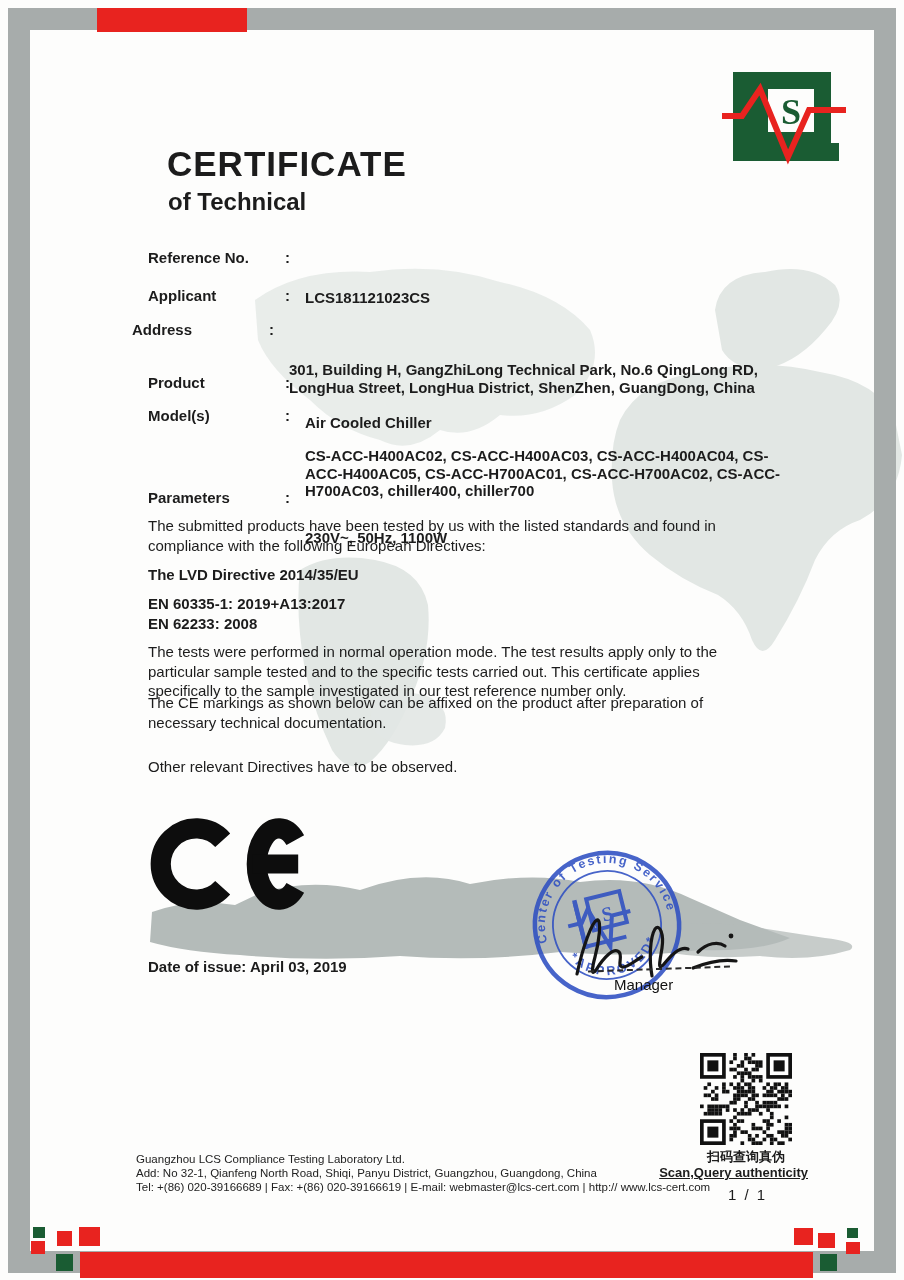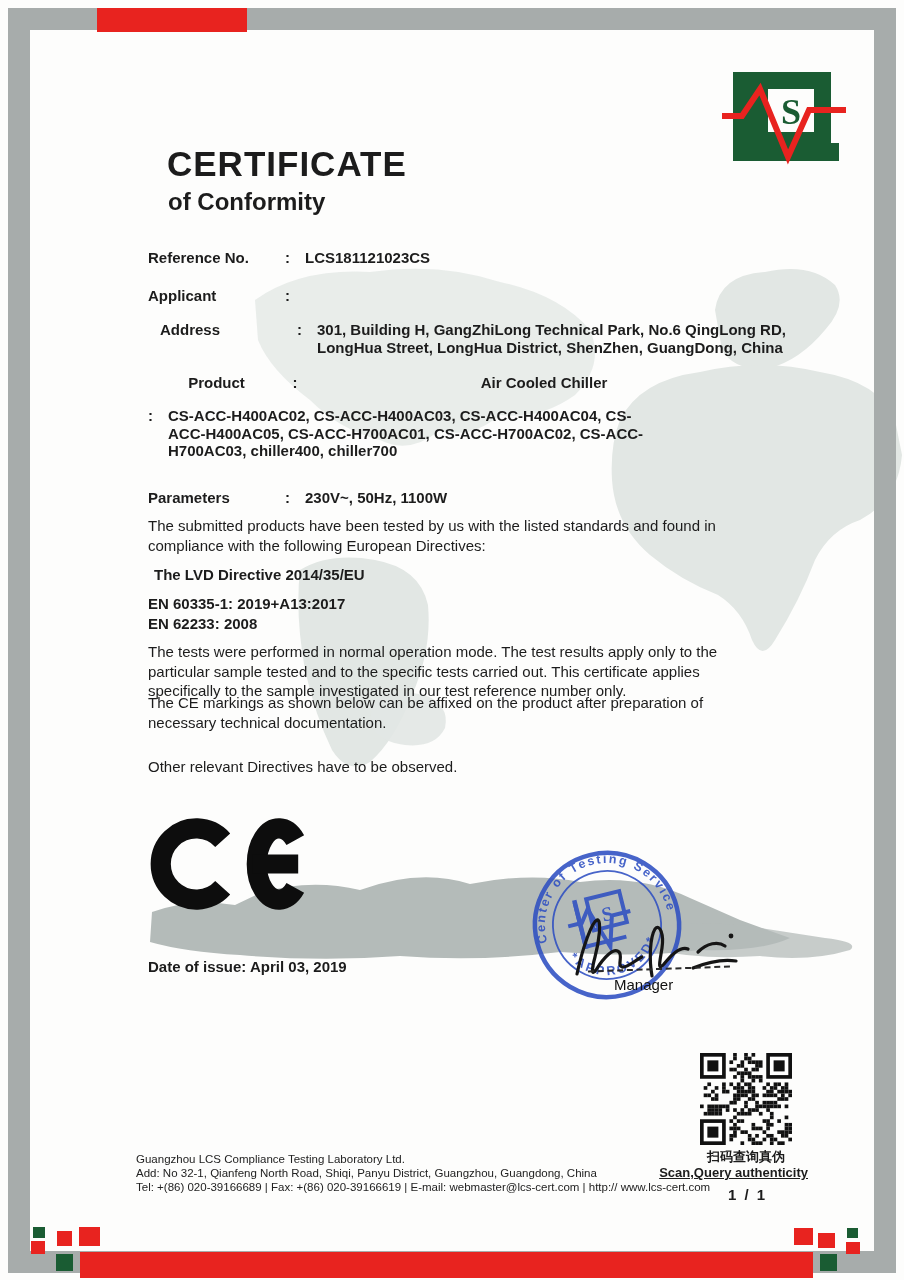--- a/index.html
+++ b/index.html
@@ -13,27 +13,27 @@
   .frame{background:#a7acab;}
   .bar-red{background:#e8231f;}
   .sq-red{background:#e8231f;}
   .sq-green{background:#1a5c33;}
   
   .title{font-size:35px;font-weight:bold;letter-spacing:1px;}
   .subtitle{font-size:24px;font-weight:bold;}
   .field-row{display:flex;font-size:15px;font-weight:bold;line-height:17.5px;}
   .f-label{width:137px;flex:none;}
   .f-colon{width:20px;flex:none;}
-  .f-value{width:478px;}
+  .f-value{width:478px;margin-top:40px;}
   .para{font-size:15px;line-height:19.5px;}
   .bold{font-weight:bold;}
   .footer-line{font-size:11.5px;line-height:13.5px;color:#222;}
   .qr-caption-zh{font-size:13px;font-weight:bold;}
   .qr-caption-en{font-size:13px;font-weight:bold;}
-  .page-num{font-size:15px;font-weight:bold;letter-spacing:2px;}
+  .page-num{font-size:15px;font-weight:normal;letter-spacing:2px;}
   .manager{font-size:15px;color:#111;}
   .dash-line{border-top:2px dashed #2a2a2a;width:142px;transform:rotate(-2deg);}
   svg{display:block;}
 </style>
 </head>
 <body>
 
 <svg class="abs" style="left:0;top:0;" width="904" height="1280" viewBox="0 0 904 1280">
   <g fill="#e2e7e4">
 
@@ -79,53 +79,54 @@
 
   <rect x="35" y="14" width="18" height="89" fill="#1a5c33"></rect>
   <rect x="35" y="85" width="106" height="18" fill="#1a5c33"></rect>
 
   <text x="93" y="66" text-anchor="middle" font-family="'Liberation Serif',serif" font-weight="bold" font-size="36" fill="#1a5c33" id="logo-letter">S</text>
 
   <polyline points="24,58 44,58 62,31 90,99 111,52 148,52" fill="none" stroke="#e8231f" stroke-width="6" stroke-linejoin="miter" stroke-linecap="butt"></polyline>
 </svg>
 
 <div class="abs title" style="left:167px;top:144px;">CERTIFICATE</div>
-<div class="abs subtitle" style="left:168px;top:188px;">of Conformity</div>
+<div class="abs subtitle" style="left:168px;top:188px;">of Technical</div>
 
 <div class="abs field-row" style="left:148px;top:249px;">
   <span class="f-label">Reference No.</span>
   <span class="f-colon">:</span>
   <span class="f-value">LCS181121023CS</span>
 </div>
 <div class="abs field-row" style="left:148px;top:287px;">
   <span class="f-label">Applicant</span>
   <span class="f-colon">:</span>
 </div>
-<div class="abs field-row" style="left:160px;top:321px;">
+<div class="abs field-row" style="left:132px;top:321px;">
   <span class="f-label">Address</span>
   <span class="f-colon">:</span>
   <span class="f-value">301, Building H, GangZhiLong Technical Park, No.6 QingLong RD, LongHua Street, LongHua District, ShenZhen, GuangDong, China</span>
 </div>
-<div class="abs field-row" style="left:148px;top:374px;text-align:center;">
+<div class="abs field-row" style="left:148px;top:374px;">
   <span class="f-label">Product</span>
   <span class="f-colon">:</span>
   <span class="f-value">Air Cooled Chiller</span>
 </div>
 <div class="abs field-row" style="left:148px;top:407px;">
+  <span class="f-label">Model(s)</span>
   <span class="f-colon">:</span>
   <span class="f-value">CS-ACC-H400AC02, CS-ACC-H400AC03, CS-ACC-H400AC04, CS-ACC-H400AC05, CS-ACC-H700AC01, CS-ACC-H700AC02, CS-ACC-H700AC03, chiller400, chiller700</span>
 </div>
 <div class="abs field-row" style="left:148px;top:489px;">
   <span class="f-label">Parameters</span>
   <span class="f-colon">:</span>
   <span class="f-value">230V~, 50Hz, 1100W</span>
 </div>
 
 <div class="abs para" style="left:148px;top:516px;width:586px;">The submitted products have been tested by us with the listed standards and found in compliance with the following European Directives:</div>
-<div class="abs para bold" style="left:148px;top:565px;width:586px;margin-left:6px;">The LVD Directive 2014/35/EU</div>
+<div class="abs para bold" style="left:148px;top:565px;width:586px;">The LVD Directive 2014/35/EU</div>
 <div class="abs para bold" style="left:148px;top:594px;width:586px;">EN 60335-1: 2019+A13:2017</div>
 <div class="abs para bold" style="left:148px;top:614px;width:586px;">EN 62233: 2008</div>
 <div class="abs para" style="left:148px;top:642px;width:592px;">The tests were performed in normal operation mode. The test results apply only to the particular sample tested and to the specific tests carried out. This certificate applies specifically to the sample investigated in our test reference number only.</div>
 <div class="abs para" style="left:148px;top:693px;width:586px;">The CE markings as shown below can be affixed on the product after preparation of necessary technical documentation.</div>
 <div class="abs para" style="left:148px;top:757px;width:586px;">Other relevant Directives have to be observed.</div>
 
 <svg class="abs" style="left:146px;top:814px;" width="164" height="100" viewBox="0 0 170 104">
   <g stroke="#0d0d0d" fill="none">
     <path d="M 79.5 27.2 A 37 37 0 1 0 79.5 76.8" stroke-width="21"></path>
     <path d="M 155 27.2 A 23 37 0 1 0 155 76.8" stroke-width="21"></path>

